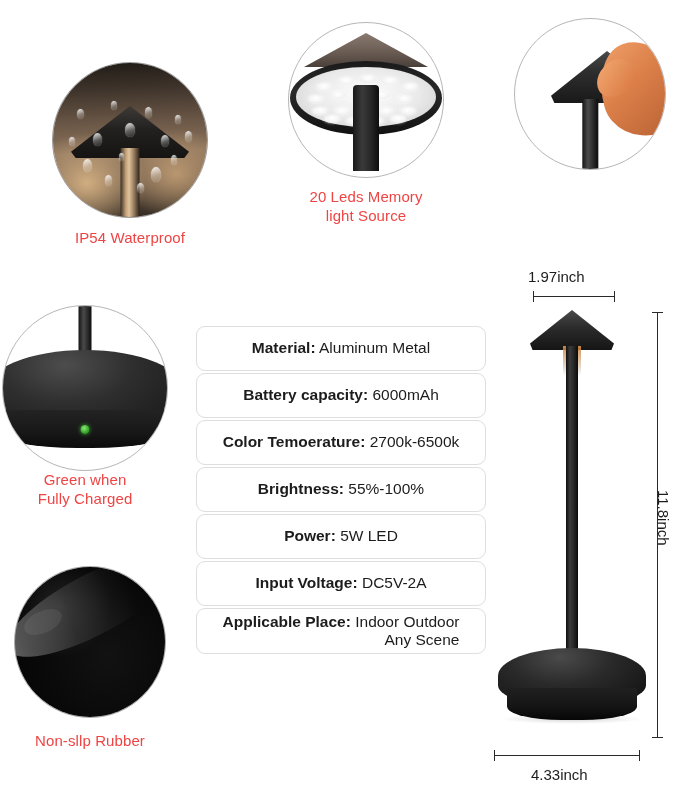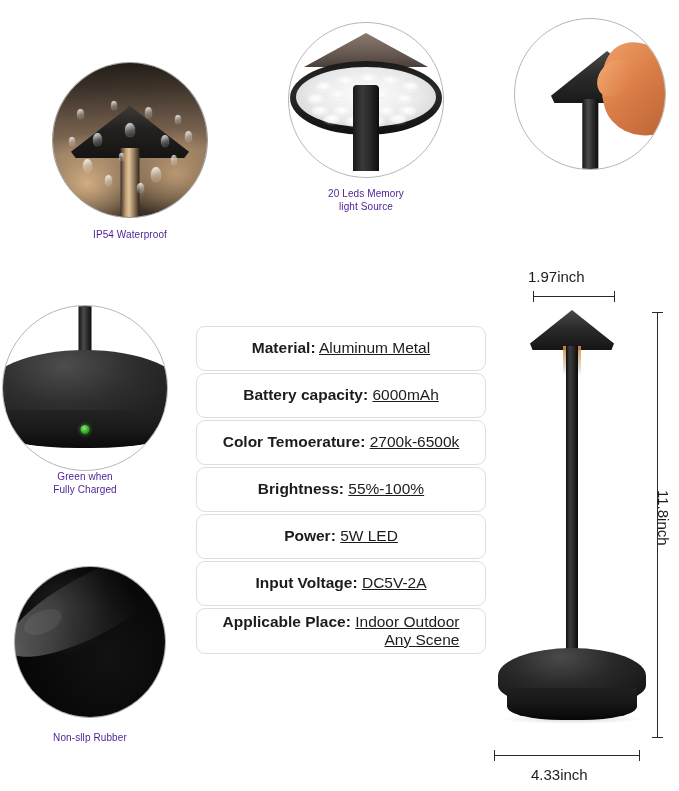--- a/index.html
+++ b/index.html
@@ -17,22 +17,22 @@
   .circle {
     position: relative;
     border-radius: 50%;
     border: 1px solid #b6b6b6;
     overflow: hidden;
     background: #ffffff;
   }
   .circle.noborder { border: none; }
   .caption {
     text-align: center;
-    font-size: 10px;
-    color: #4c1d95;
+    font-size: 15px;
+    color: #ef4444;
     line-height: 1.25;
     letter-spacing: .1px;
     white-space: pre-line;
   }
 
   
   .ip54-circle { width: 156px; height: 156px; border: 1px solid #9a9a9a; }
   .ip54-bg {
     position: absolute; inset: 0;
     background:
@@ -166,21 +166,21 @@
     border-radius: 9px;
     background: #ffffff;
     margin-bottom: 2px;
     display: flex; align-items: center; justify-content: center;
     text-align: center;
     padding: 0 10px;
     font-size: 15.5px;
     color: #1c1c1c;
   }
   .spec-row .k { font-weight: bold; }
-  .spec-row .v { font-weight: normal; text-decoration: underline; }
+  .spec-row .v { font-weight: normal; }
   .spec-text { line-height: 1.18; }
 
   
   .product { position: absolute; left: 492px; top: 296px; width: 160px; height: 450px; }
   .p-shade {
     position: absolute; left: 50%; top: 14px; transform: translateX(-50%);
     width: 84px; height: 40px;
     background: linear-gradient(180deg, #4b4b4b 0%, #2c2c2c 42%, #151515 100%);
     clip-path: polygon(50% 0%, 100% 84%, 97% 100%, 3% 100%, 0% 84%);
   }

